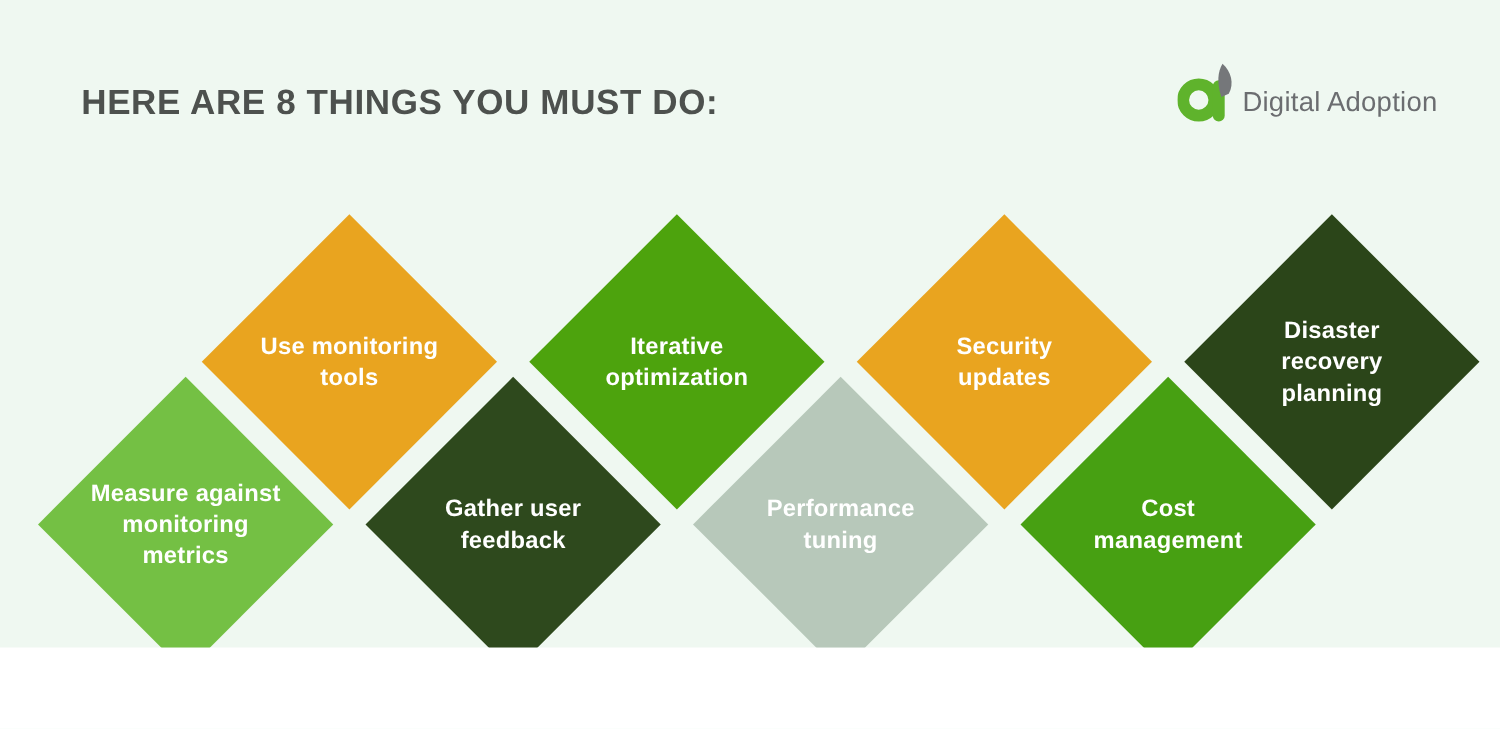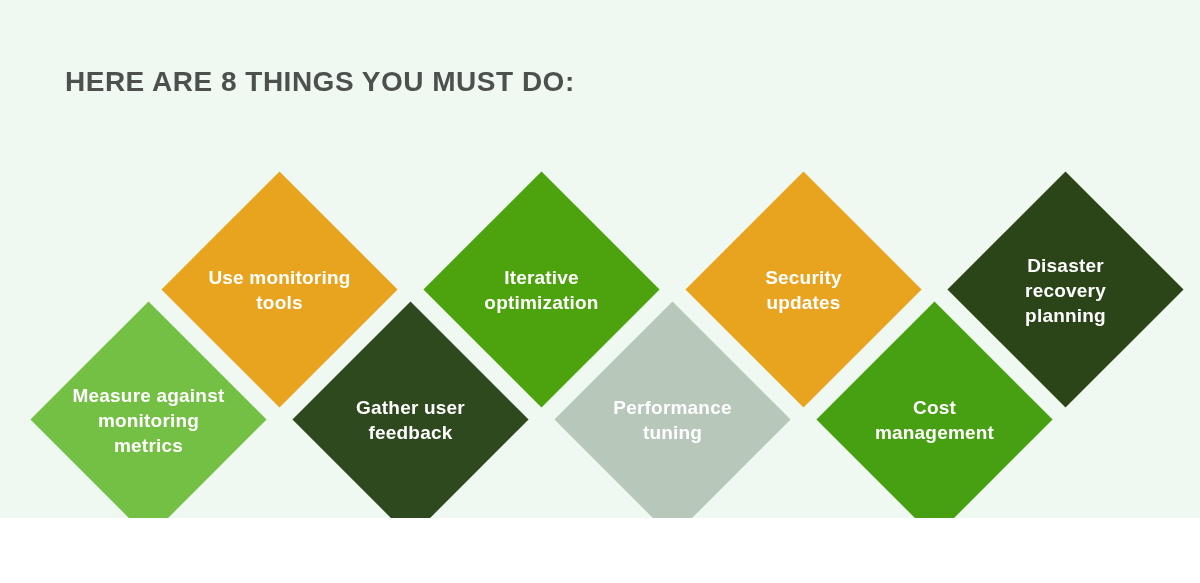--- a/index.html
+++ b/index.html
@@ -72,20 +72,30 @@
   .d6 { left: 850.5px; top: 335.5px; }
   .d7 { left: 981.5px; top: 205.5px; }
 </style>
 </head>
 <body>
 
 <div class="canvas" style="background: rgb(239, 248, 241);">
 
   <h1 class="page-title" style="color: rgb(77, 81, 78);">HERE ARE 8 THINGS YOU MUST DO:</h1>
 
+  <div class="logo">
+    <svg class="logo-icon" width="46" height="48" viewBox="0 0 46 48">
+
+      <circle cx="17" cy="30" r="12.5" fill="none" stroke="#5fb32c" stroke-width="9.5"></circle>
+      <line x1="33" y1="19" x2="33" y2="42.5" stroke="#5fb32c" stroke-width="9.5" stroke-linecap="round"></line>
+
+      <path d="M36,1 C43,7 45.5,17 41,25 L35,27.5 C31.5,16 32,8 36,1 Z" fill="#75777a"></path>
+    </svg>
+    <span class="logo-text" style="color: rgb(107, 109, 112);">Digital Adoption</span>
+  </div>
 
   <div>
 
     <div class="diamond d0" style="background: rgb(116, 192, 68);">
       <div class="label" style="color: rgb(255, 255, 255);">Measure against
 monitoring
 metrics</div>
     </div>
 
     <div class="diamond d1" style="background: rgb(233, 164, 31);">

